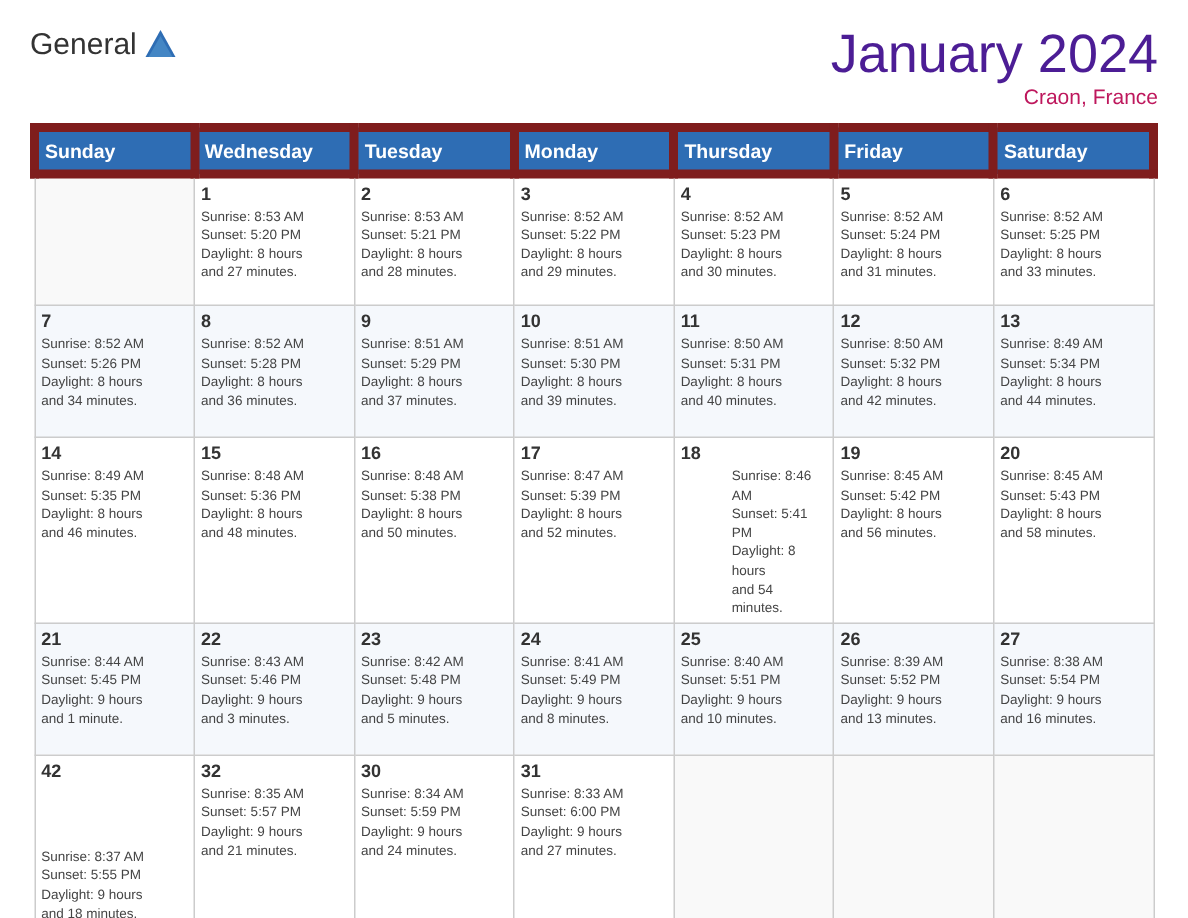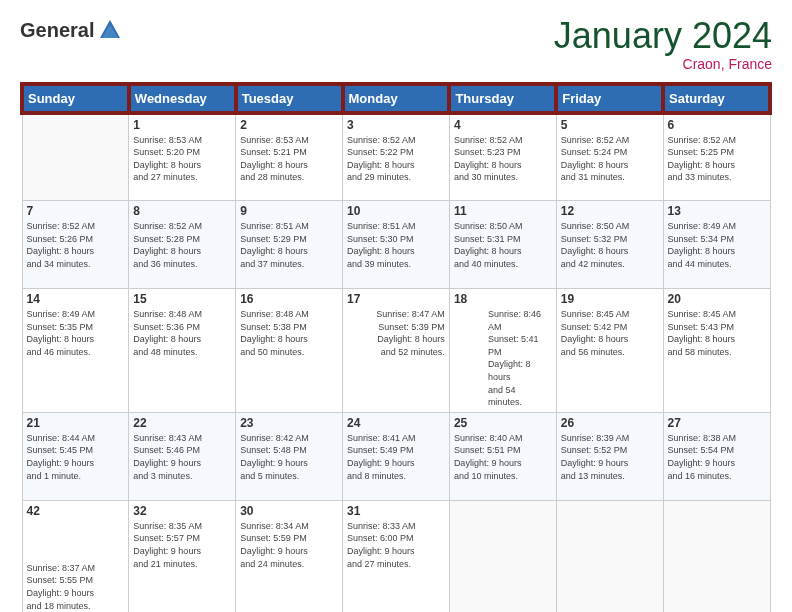--- a/index.html
+++ b/index.html
@@ -26,42 +26,42 @@
     .logo {
       display: flex;
       align-items: center;
     }
     .title-block {
       text-align: right;
     }
     .month-title {
       font-size: 36px;
       font-weight: 300;
-      color: #14532d;
+      color: #4c1d95;
       line-height: 1.1;
     }
     .location {
       font-size: 14px;
       color: #be185d;
     }
     .calendar {
       flex: 1;
       border: 1px solid #ccc;
       border-collapse: collapse;
       width: 100%;
       table-layout: fixed;
     }
     .calendar th {
       background: #2e6db4;
       color: #fff;
       font-size: 13px;
       font-weight: 600;
       padding: 5px 4px;
       text-align: left;
-      border: 4px solid #7f1d1d;
+      border: 6px solid #7f1d1d;
     }
     .calendar td {
       border: 1px solid #ccc;
       vertical-align: top;
       padding: 3px 4px;
       font-size: 9.5px;
       color: #333;
       height: 88px;
     }
     .day-number {
@@ -90,21 +90,21 @@
     }
   </style>
 </head>
 <body>
 
 <div class="page">
   <div class="header">
     <div class="logo">
       <div>
         <div style="display:flex;align-items:center;gap:2px;">
-          <div style="font-size:20px;font-weight:bold;line-height:1;">
+          <div style="font-size:20px;font-weight:normal;line-height:1;">
             <span style="color:#333;">General</span>
           </div>
           <svg width="28" height="28" viewBox="0 0 28 28">
             <polygon points="14,4 24,22 4,22" fill="#2e6db4"></polygon>
             <polygon points="14,8 22,22 6,22" fill="#5a9fd4" opacity="0.5"></polygon>
           </svg>
         </div>
       </div>
     </div>
     <div class="title-block">
@@ -239,21 +239,21 @@
           </td>
           <td>
             <span class="day-number">16</span>
             <div class="day-info" style="white-space: pre-line;">Sunrise: 8:48 AM
 Sunset: 5:38 PM
 Daylight: 8 hours
 and 50 minutes.</div>
           </td>
           <td>
             <span class="day-number">17</span>
-            <div class="day-info" style="white-space: pre-line; text-align: right;">Sunrise: 8:47 AM
+            <div class="day-info" style="white-space: pre-line;">Sunrise: 8:47 AM
 Sunset: 5:39 PM
 Daylight: 8 hours
 and 52 minutes.</div>
           </td>
           <td>
             <span class="day-number">18</span>
             <div class="day-info" style="white-space: pre-line; margin-left: 34px;">Sunrise: 8:46 AM
 Sunset: 5:41 PM
 Daylight: 8 hours
 and 54 minutes.</div>

